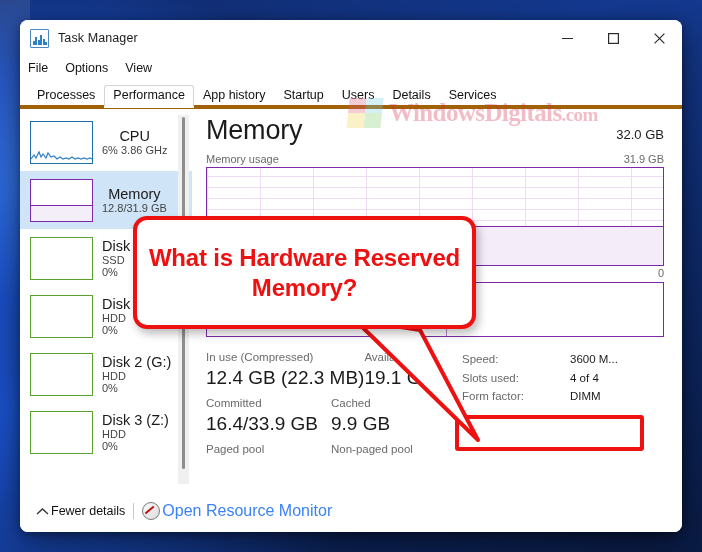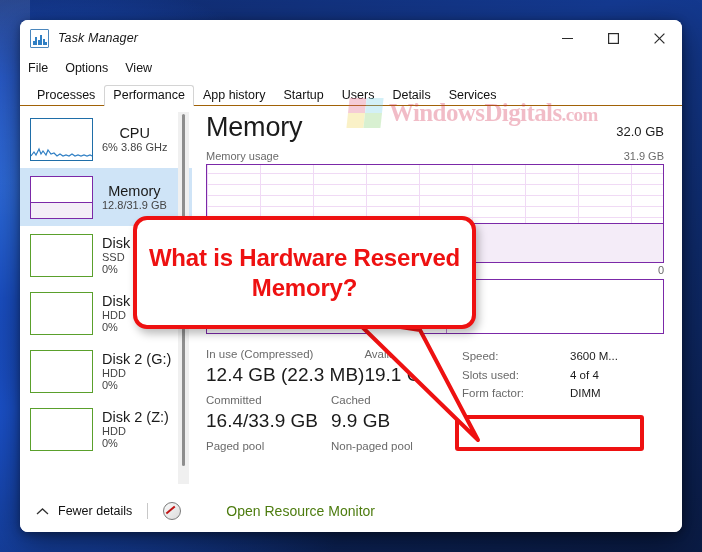--- a/index.html
+++ b/index.html
@@ -68,21 +68,20 @@
     bottom: 2px;
     display: block;
     width: 2px;
     background: #2f7fc4;
   }
   .title-text {
     margin-left: 9px;
     font-size: 12.5px;
     color: #1b1b1b;
     letter-spacing: .1px;
-    font-style: italic;
   }
   .wc-group {
     margin-left: auto;
     display: flex;
     height: 36px;
   }
   .wc {
     width: 46px;
     height: 36px;
     display: flex;
@@ -103,21 +102,21 @@
     flex: none;
   }
   .menuitem { cursor: default; }
 
   
   .tabstrip {
     height: 25px;
     display: flex;
     align-items: flex-end;
     padding-left: 8px;
-    border-bottom: 1px solid #a16207;
+    border-bottom: 4px solid #a16207;
     background: #ffffff;
     flex: none;
     position: relative;
     z-index: 3;
   }
   .tab {
     font-size: 12.5px;
     color: #111;
     padding: 2px 8px 4px 8px;
     cursor: default;
@@ -346,21 +345,21 @@
   }
 
   
   .footer {
     height: 42px;
     flex: none;
     display: flex;
     align-items: center;
     padding-left: 16px;
     background: #ffffff;
-    gap: 9px;
+    gap: 2px;
   }
   .chev-up { color:#333; display:flex; align-items:center; }
   .fewer {
     font-size: 12.5px;
     color: #111;
     cursor: default;
   }
   .fsep {
     width: 1px;
     height: 16px;
@@ -377,24 +376,23 @@
   }
   .rm-icon::after {
     content: "";
     position: absolute;
     left: 1px; top: 5.6px;
     width: 11px; height: 1.8px;
     background: #c01414;
     transform: rotate(-40deg);
   }
   .rm-link {
-    font-size: 14px;
-    color: #4d7c0f;
+    font-size: 16px;
+    color: #3b82f6;
     cursor: pointer;
-    margin-left: 36px;
   }
 
   
   .watermark {
     position: absolute;
     left: 348px;
     top: 98px;
     z-index: 4;
     display: flex;
     align-items: center;
@@ -555,21 +553,21 @@
         <div class="side-txt">
           <div class="side-title">Disk 2 (G:)</div>
           <div class="side-sub">HDD</div>
           <div class="side-sub2">0%</div>
         </div>
       </div>
 
       <div class="side-item">
         <div class="mini disk"></div>
         <div class="side-txt">
-          <div class="side-title">Disk 2 (Z:)</div>
+          <div class="side-title">Disk 3 (Z:)</div>
           <div class="side-sub">HDD</div>
           <div class="side-sub2">0%</div>
         </div>
       </div>
 
       <div class="side-scroll"></div>
       <div class="side-thumb"></div>
     </div>
 
     <div class="main">

